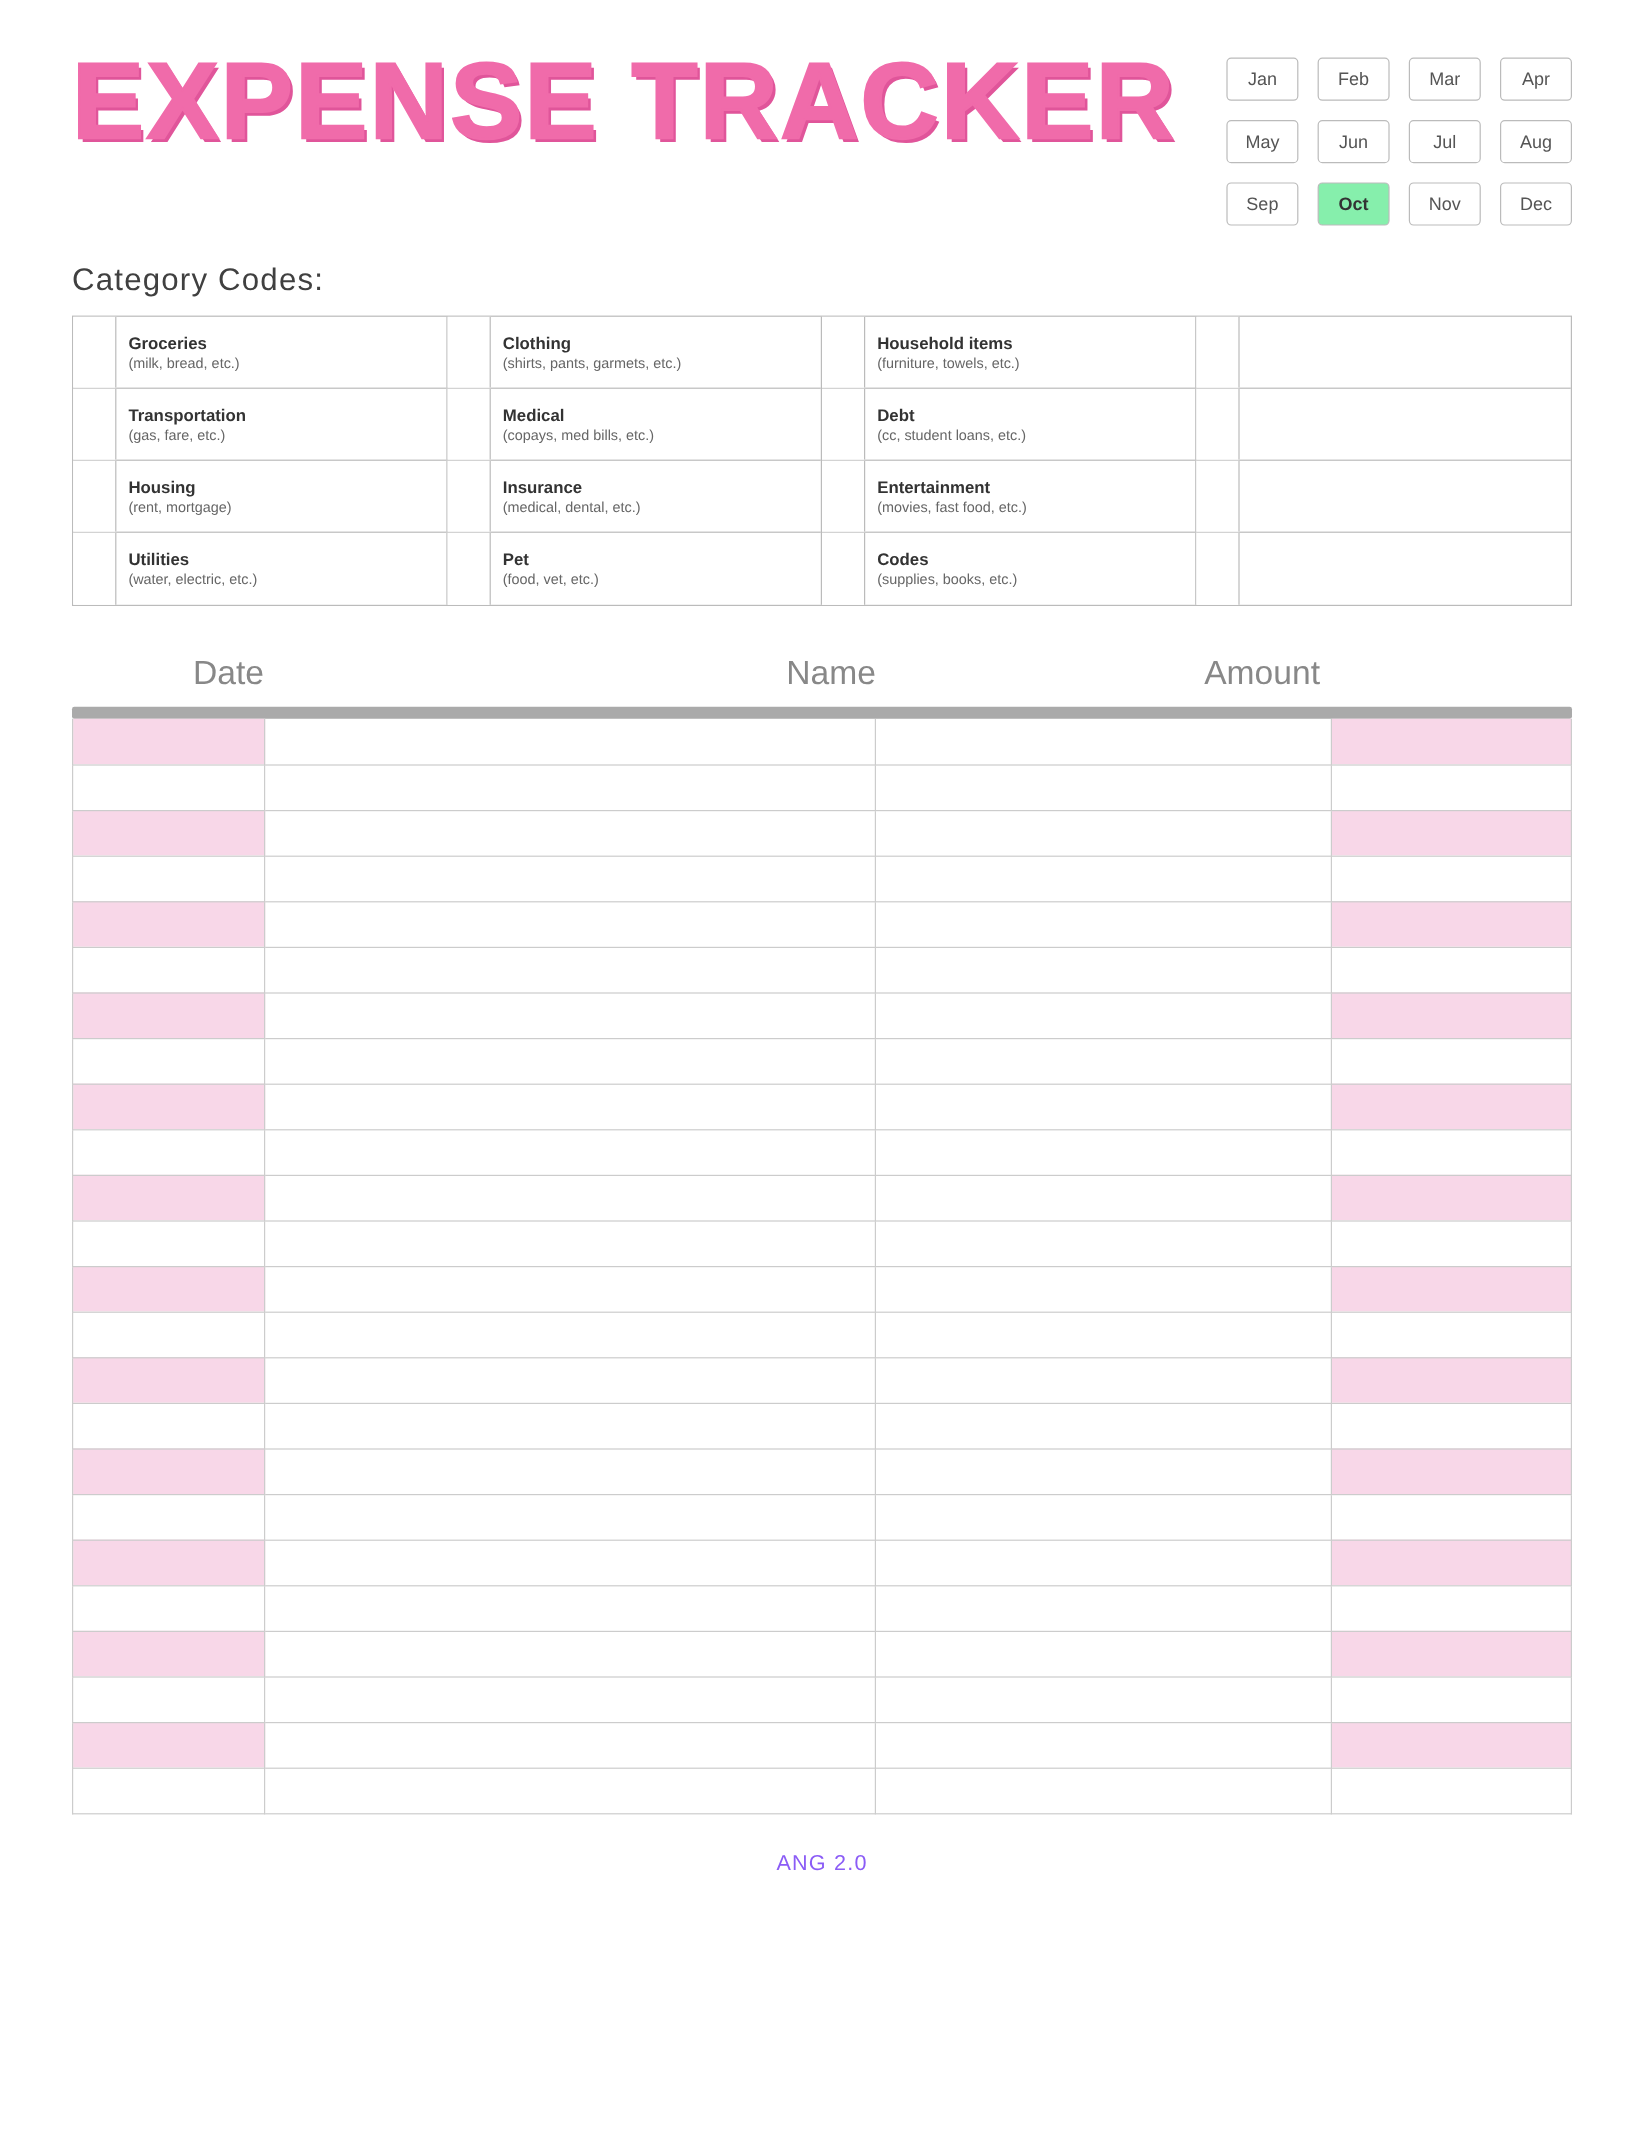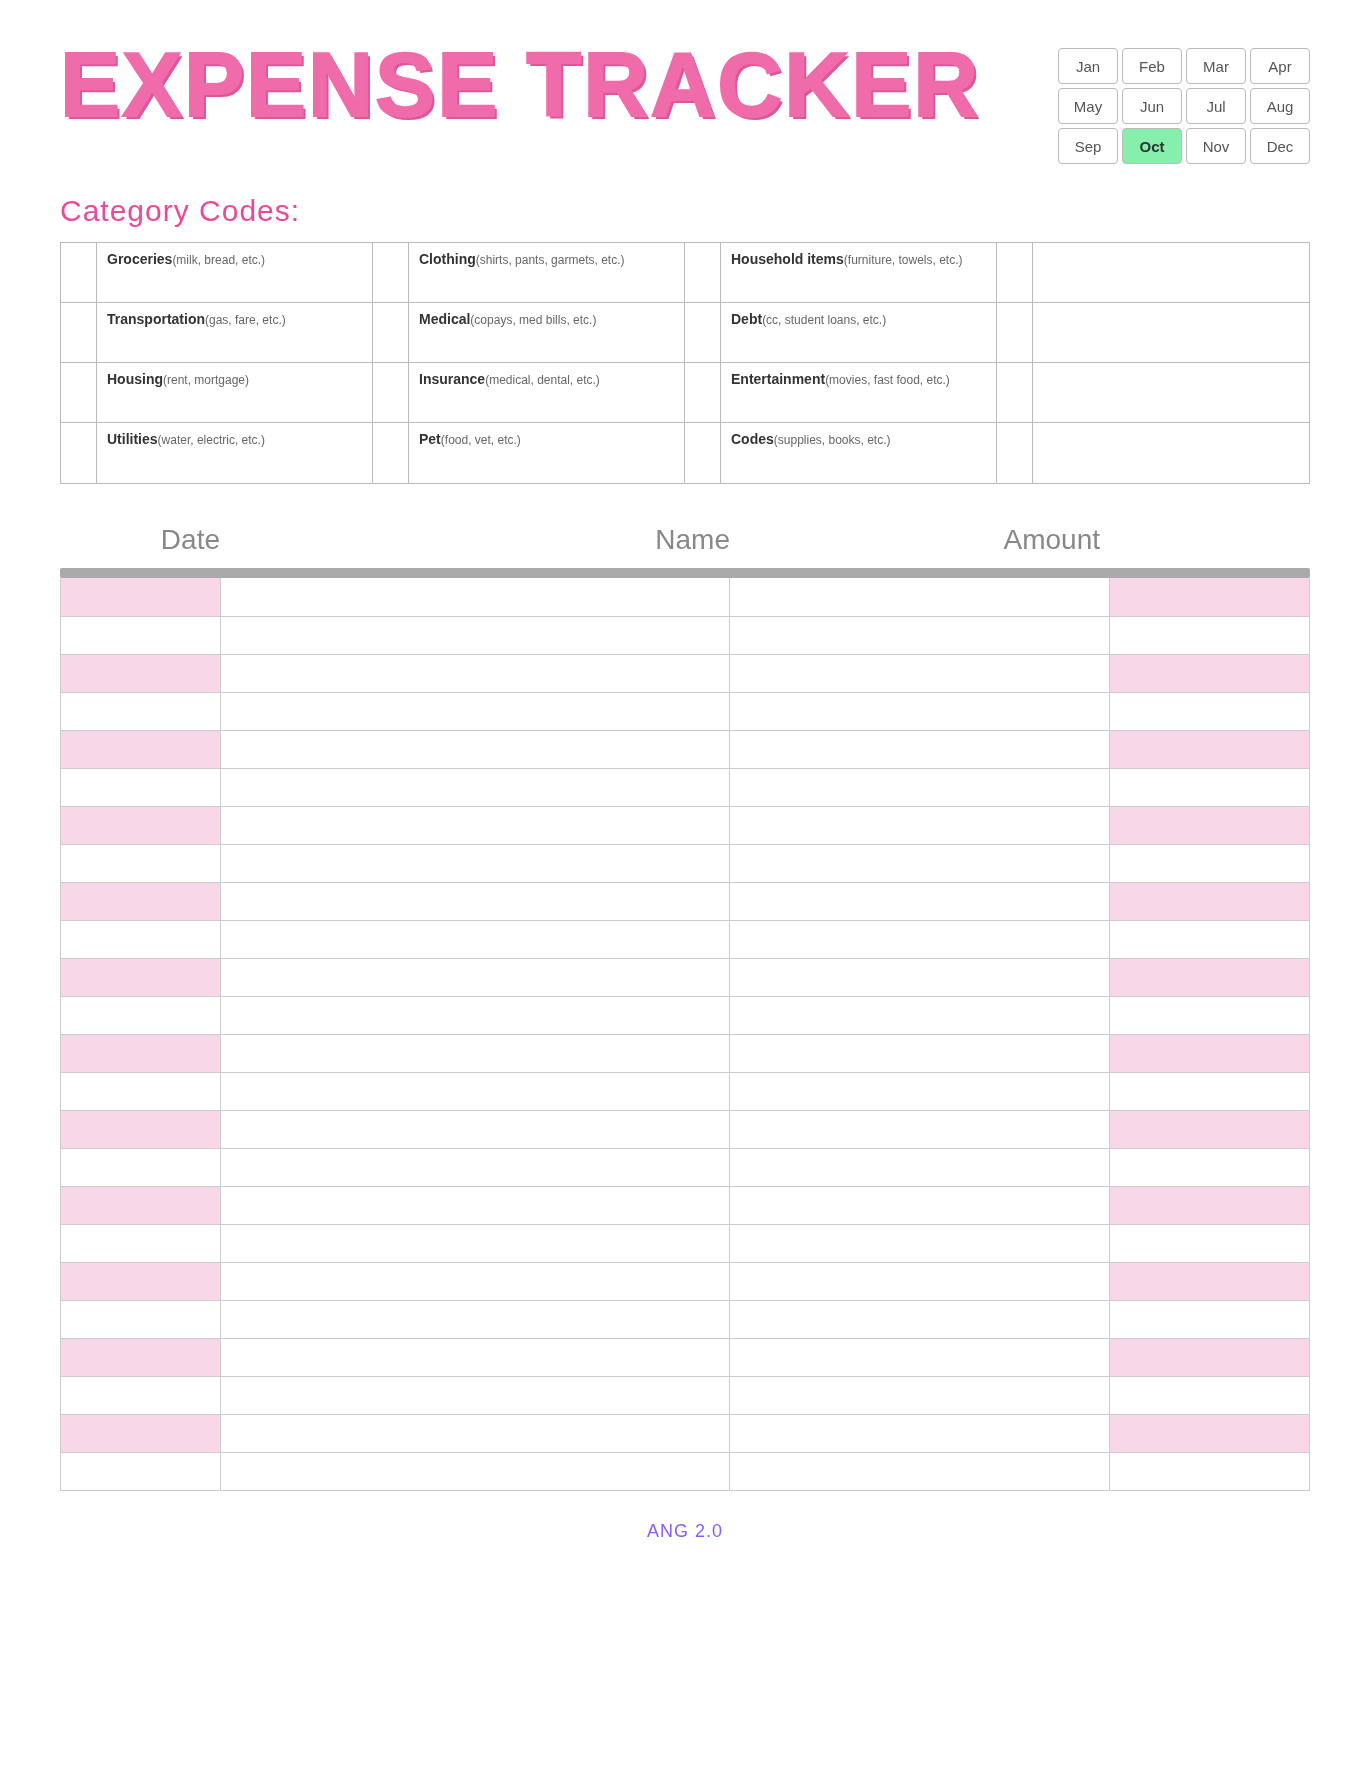--- a/index.html
+++ b/index.html
@@ -30,21 +30,21 @@
       line-height: 1;
       
       -webkit-text-stroke: 2px #f06baa;
       text-shadow: 3px 3px 0px #e0559a;
     }
 
     .month-grid {
       display: grid;
       grid-template-columns: repeat(4, 60px);
       grid-template-rows: repeat(3, 36px);
-      gap: 4px;
+      gap: 16px;
       margin-top: 8px;
     }
 
     .month-cell {
       border: 1.5px solid #bbb;
       border-radius: 4px;
       display: flex;
       align-items: center;
       justify-content: center;
       font-size: 15px;
@@ -54,22 +54,22 @@
     }
 
     .month-cell.active {
       background: #86efac;
       font-weight: bold;
       color: #333;
     }
 
     
     .section-title {
-      font-size: 30px;
-      color: #ec4899;
+      font-size: 26px;
+      color: #404040;
       margin-bottom: 14px;
       font-family: Arial, sans-serif;
       font-weight: normal;
       letter-spacing: 1px;
     }
 
     .category-grid {
       display: grid;
       grid-template-columns: repeat(4, 1fr);
       border: 1.5px solid #bbb;
@@ -96,21 +96,21 @@
     .category-color-box {
       width: 36px;
       min-width: 36px;
       border-right: 1.5px solid #bbb;
       background: #fff;
     }
 
     .category-text {
       padding: 8px 10px;
       display: flex;
-      flex-direction: row;
+      flex-direction: column;
       justify-content: center;
     }
 
     .category-name {
       font-weight: bold;
       font-size: 14px;
       color: #333;
     }
 
     .category-desc {

